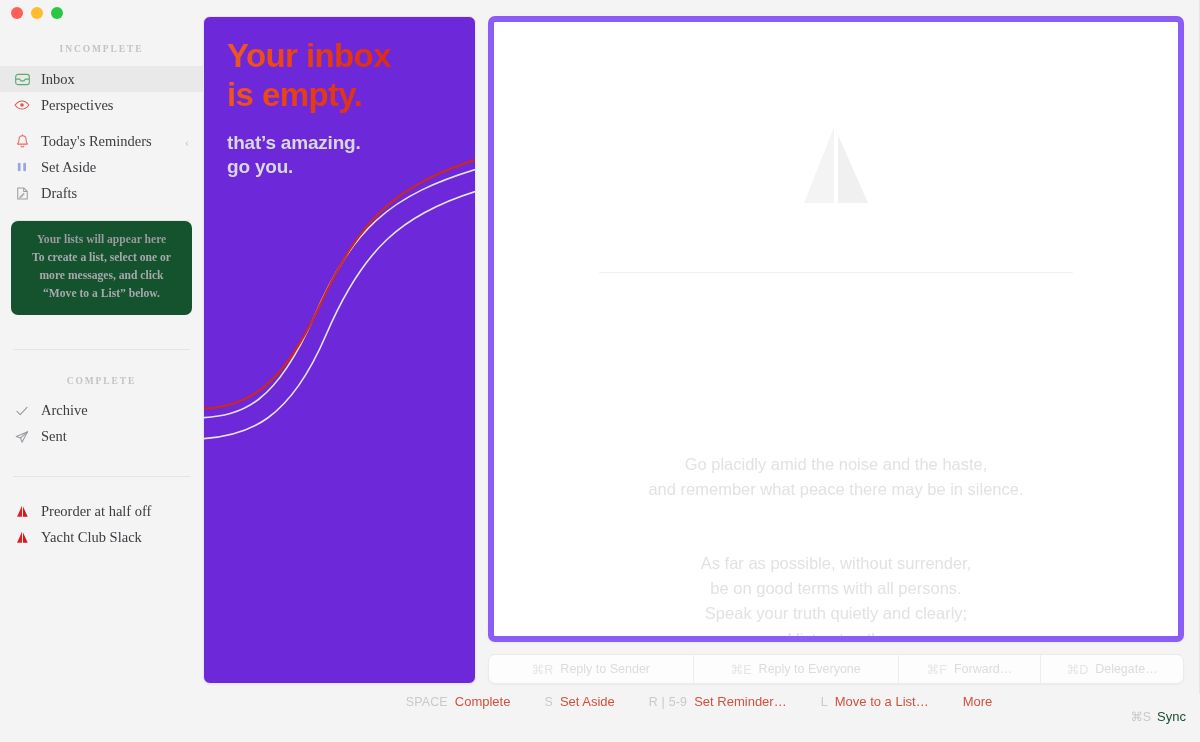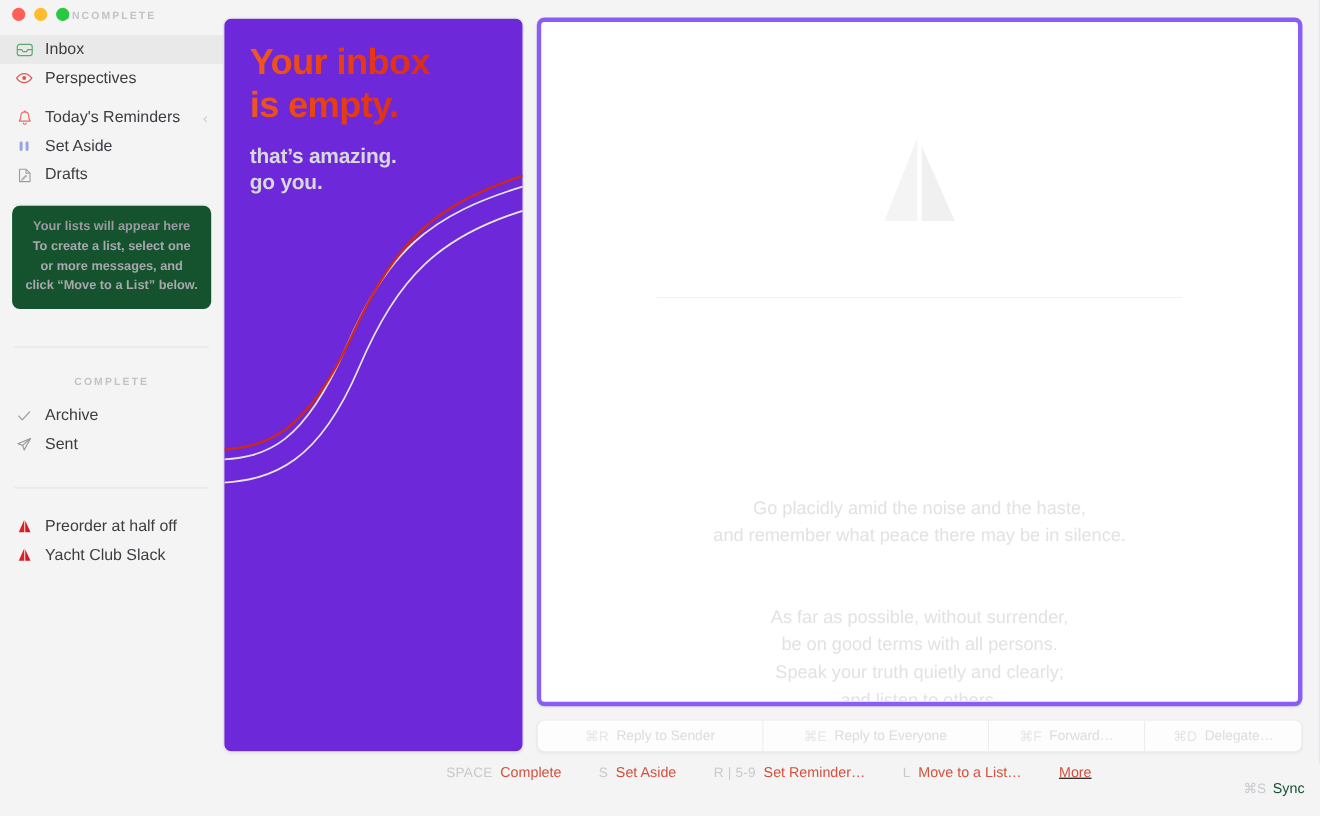--- a/index.html
+++ b/index.html
@@ -44,22 +44,23 @@
     height: 694px;
     flex: 0 0 auto;
   }
 
   
   .sidebar {
     width: 203px;
     height: 694px;
     flex: 0 0 203px;
     background: #f4f4f5;
-    padding-top: 9px;
-    position: relative;
+    padding-top: 44px;
+    position: relative;
+    font-family: Liberation Serif, serif;
   }
 
   .section-head {
     font-size: 9.5px;
     letter-spacing: 1.9px;
     color: #c3c3c7;
     text-align: center;
     font-weight: 600;
     text-transform: uppercase;
     padding: 0 0 12px 0;
@@ -169,21 +170,21 @@
     flex: 1 1 auto;
     display: flex;
     flex-direction: column;
   }
   .msg-panel {
     position: relative;
     flex: 0 0 626px;
     height: 626px;
     background: #ffffff;
     border-radius: 7px;
-    border: 4px solid #8b5cf6;
+    border: 6px solid #8b5cf6;
     box-shadow: 0 1px 2px rgba(0,0,0,0.05);
     overflow: hidden;
   }
   .watermark {
     position: absolute;
     left: 50%;
     top: 103px;
     transform: translateX(-50%);
     opacity: 1;
   }
@@ -255,21 +256,21 @@
     padding-left: 9px;
   }
   .sb-item {
     display: flex;
     align-items: center;
     gap: 7px;
     margin-right: 34px;
     cursor: default;
     white-space: nowrap;
   }
-  .sb-item:last-child { margin-right: 0; text-decoration: underline; }
+  .sb-item:last-child { margin-right: 0; }
   .sb-key { color: #c9c9cd; font-size: 12.4px; letter-spacing: 0.2px; }
   .sb-lbl { color: #d2503c; font-size: 13px; }
   .status-right {
     margin-left: auto;
     display: flex;
     align-items: center;
     gap: 6px;
   }
   .sync-key { color: #c9c9cd; font-size: 12.4px; }
   .sync-lbl { color: #14532d; font-size: 13px; }

